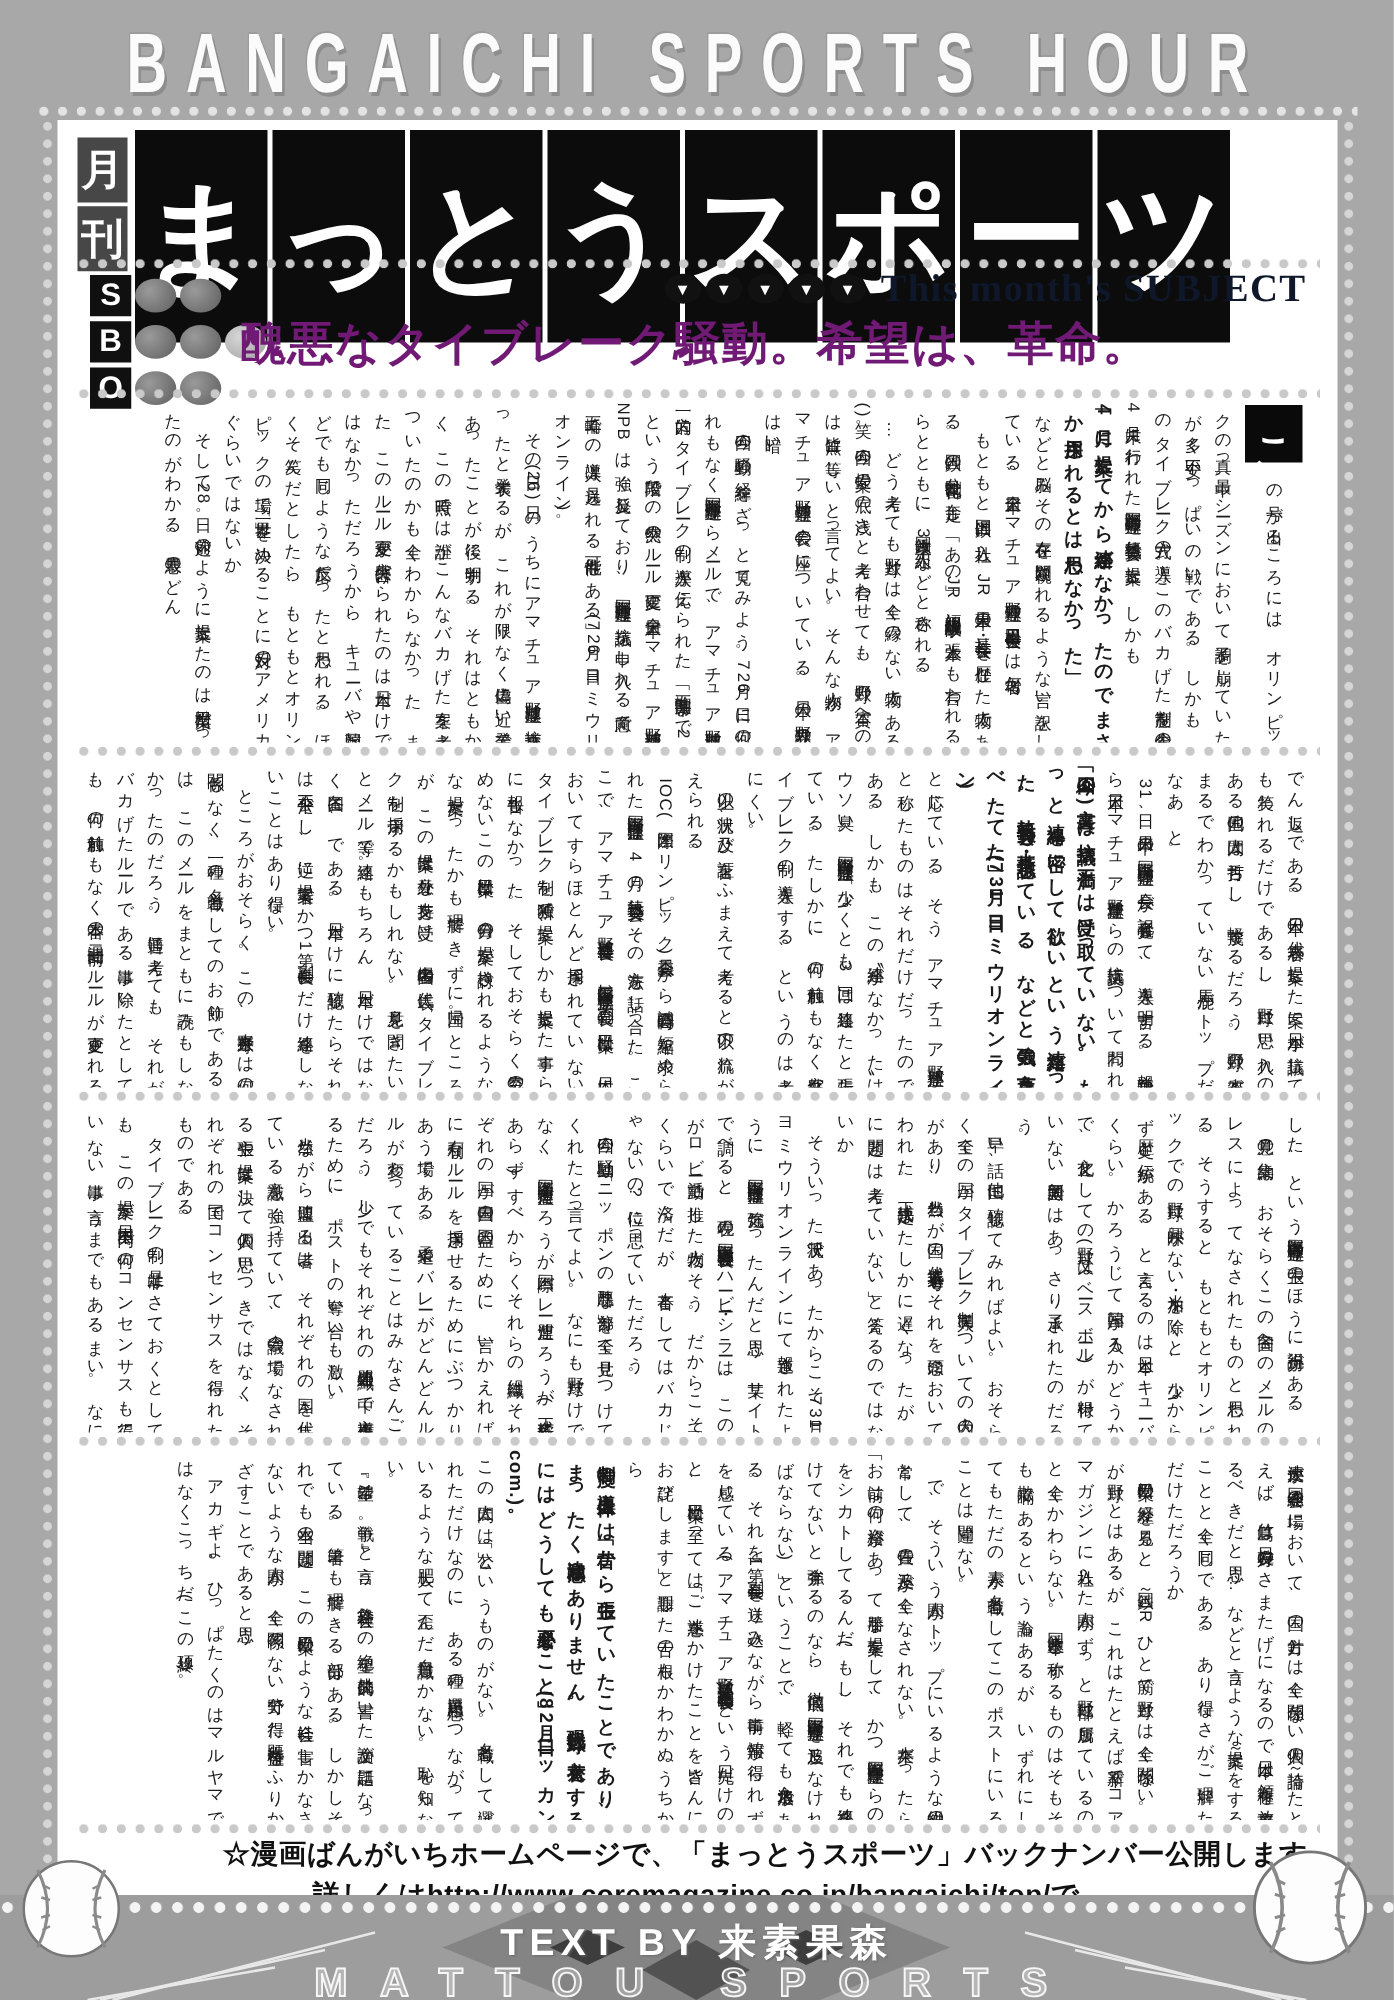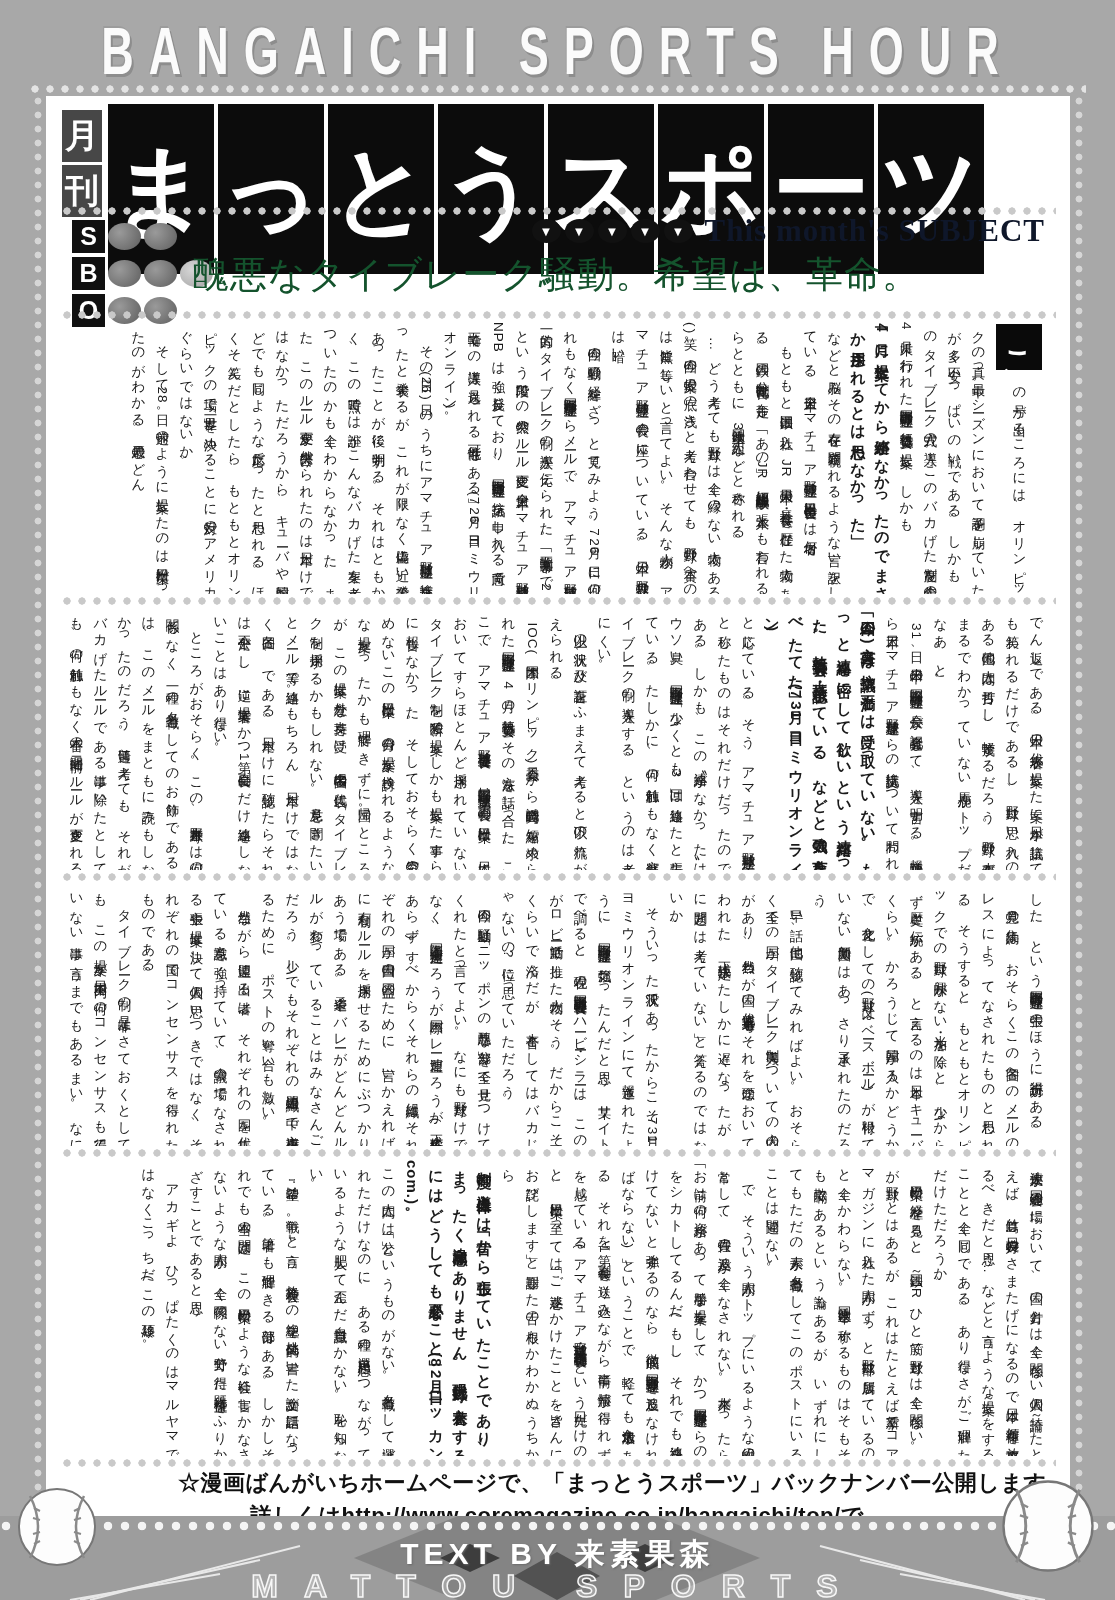--- a/index.html
+++ b/index.html
@@ -71,21 +71,21 @@
     color:#fff;font-size:13px;display:flex;align-items:center;justify-content:center;
     margin-right:4px;
   }
   .subject-label{
     font-family:"Liberation Serif",serif;font-size:31px;font-weight:600;color:#0f172a;
     margin-left:8px;white-space:nowrap;letter-spacing:1px;
   }
   
   .headline{
     position:absolute;left:192px;top:250px;
-    font-size:37px;font-weight:400;color:#14532d;letter-spacing:1px;white-space:nowrap;
+    font-size:37px;font-weight:700;color:#701a75;letter-spacing:1px;white-space:nowrap;
   }
   
   .band{
     position:absolute;left:64px;width:984px;overflow:hidden;
     writing-mode:vertical-rl;text-orientation:mixed;
     font-size:13.5px;line-height:24px;letter-spacing:1px;color:#1a1a1a;
     white-space:pre-line;text-align:justify;
   }
   .band .seg{writing-mode:inherit;}
   .band .seg.bold{font-weight:700;font-size:15px;}

